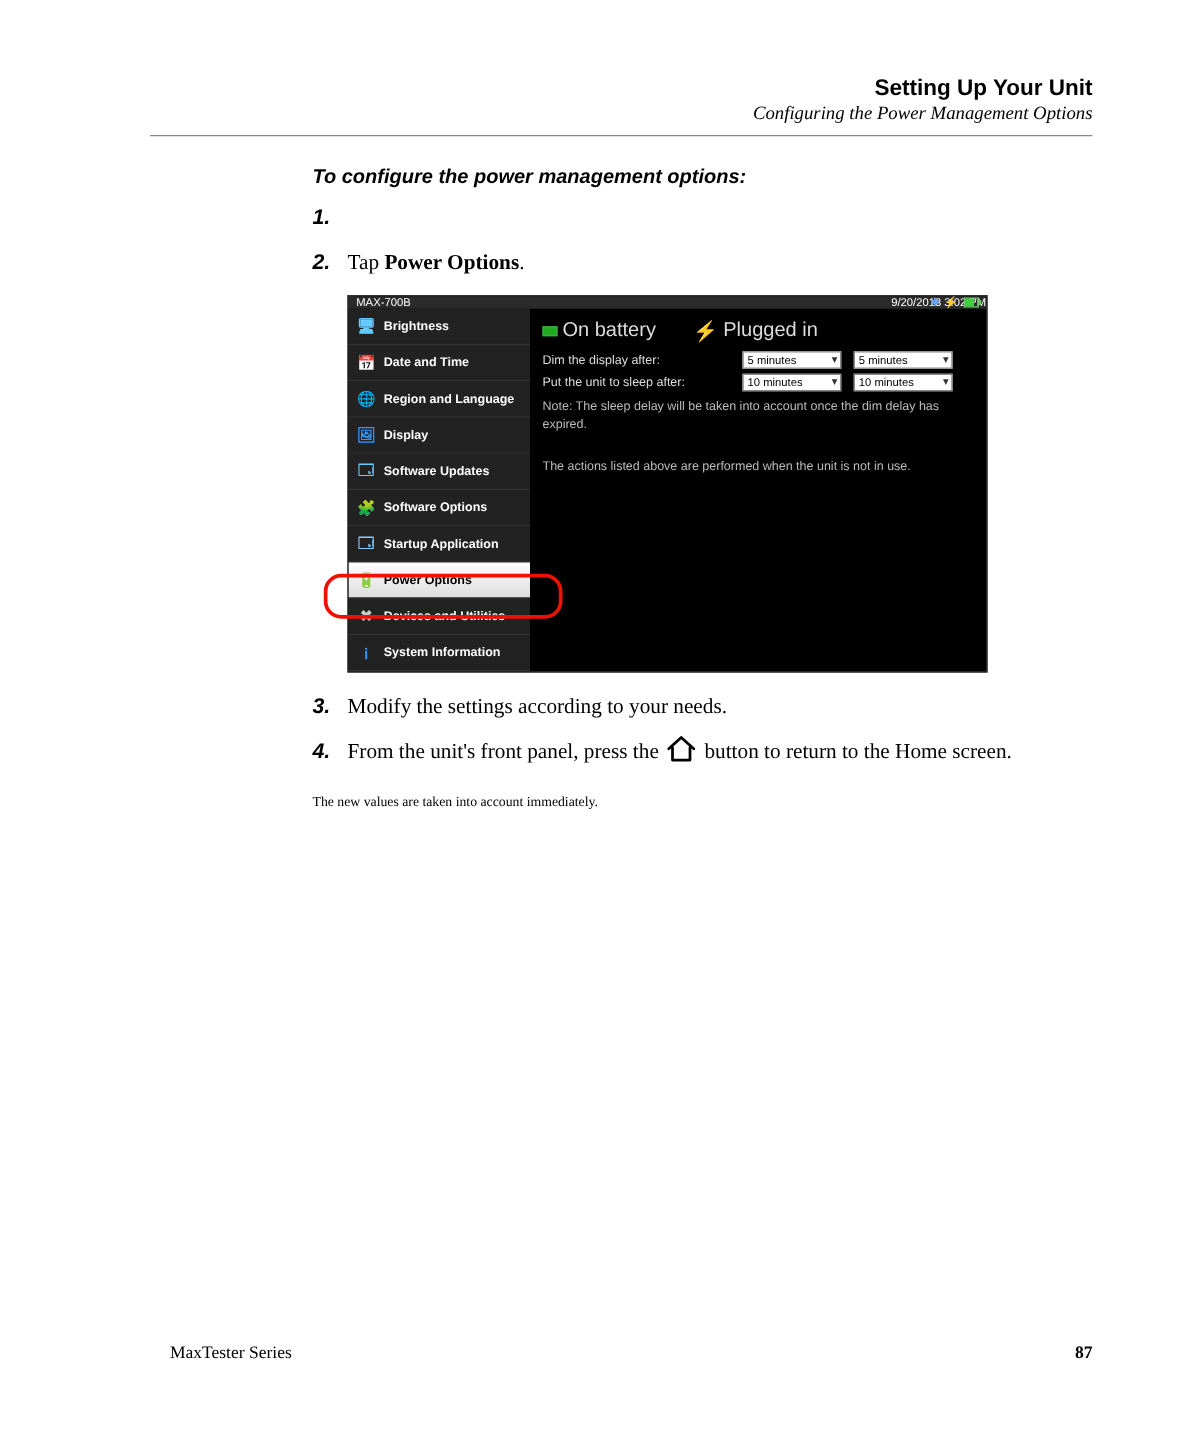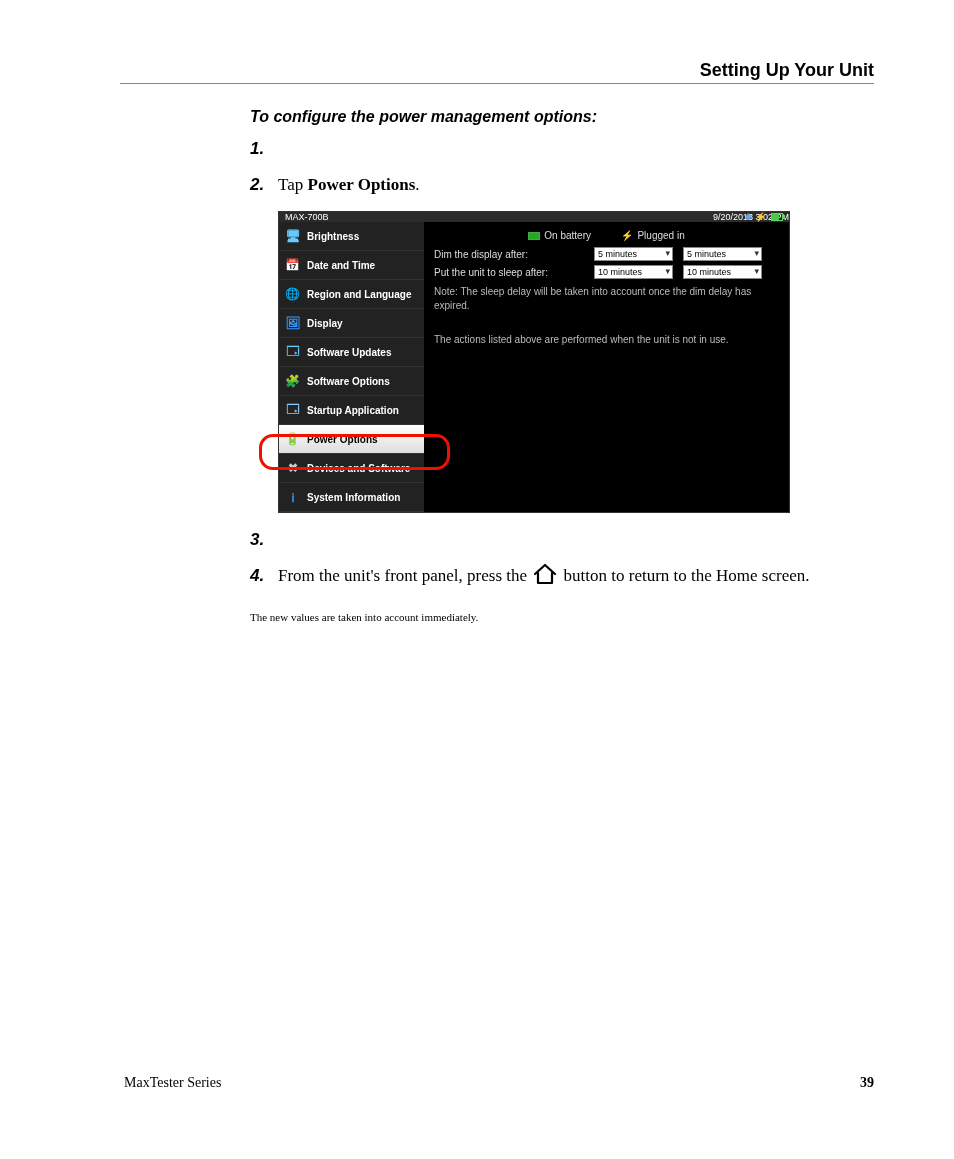--- a/index.html
+++ b/index.html
@@ -85,21 +85,21 @@
   }
   .ss-item.selected {
     background: linear-gradient(#fff,#ddd);
     color: #000;
   }
   .ss-icon {
     width: 16px; height: 16px; display:inline-flex; align-items:center; justify-content:center;
     font-size: 12px;
   }
   .ss-main { flex: 1; padding: 8px 10px; color:#ddd; font-size: 10px; }
-  .hdr-row { display:flex; justify-content:center; gap: 30px; margin-bottom:6px; font-size:10px; }
+  .hdr-row { display:flex; justify-content:flex-start; gap: 30px; margin-bottom:6px; font-size:16px; }
   .hdr-row span { display:flex; align-items:center; gap:4px; }
   .battery-icon { width:10px; height:6px; border:1px solid #4a4; display:inline-block; background:#2a2; }
   .plug-icon { color:#fff; }
   .opt-row { display:flex; align-items:center; gap:10px; margin: 4px 0; }
   .opt-row .lbl { flex: 0 0 150px; color:#ddd; }
   .dropdown {
     background:#fff; color:#000; font-size:9px; padding:1px 14px 1px 3px;
     position:relative; width: 60px; border:1px solid #888;
   }
   .dropdown::after { content:"▾"; position:absolute; right:2px; top:0; color:#333; font-size:9px; }
@@ -109,32 +109,33 @@
     border: 3px solid #e10;
     border-radius: 14px;
     pointer-events:none;
   }
   .home-icon {
     display:inline-block;
     vertical-align: -4px;
   }
   .footer {
     position: absolute;
-    left: 124px; right: 80px; bottom: 68px;
+    left: 136px; right: 80px; bottom: 68px;
     display: flex; justify-content: space-between;
     font-size: 14px;
   }
   .footer .pnum { font-weight: bold; }
 </style>
 </head>
 <body>
 
 <div class="page">
   <div class="header">
     <h1>Setting Up Your Unit</h1>
+    <div class="subtitle">Configuring the Power Management Options</div>
   </div>
   <hr class="hr">
 
   <div class="content">
     <div class="task-heading">To configure the power management options:</div>
 
     <ol class="steps">
       <li>
         <span class="num">1.</span>
       </li>
@@ -185,21 +186,21 @@
           <div class="ss-item">
             <span class="ss-icon" style="color:#8cf;">🗔</span>
             <span>Startup Application</span>
           </div>
           <div class="ss-item selected">
             <span class="ss-icon" style="color:#2a2;">🔋</span>
             <span>Power Options</span>
           </div>
           <div class="ss-item">
             <span class="ss-icon" style="color:#ccc;">✖</span>
-            <span>Devices and Software</span>
+            <span>Devices and Utilities</span>
           </div>
           <div class="ss-item">
             <span class="ss-icon" style="color:#39f;">ℹ</span>
             <span>System Information</span>
           </div>
         </div>
         <div class="ss-main">
           <div class="hdr-row">
             <span>
                 <span class="battery-icon"></span>
@@ -223,20 +224,21 @@
           <div class="note">Note: The sleep delay will be taken into account once the dim delay has expired.</div>
           <div class="note" style="margin-top:20px;">The actions listed above are performed when the unit is not in use.</div>
         </div>
       </div>
       <div class="highlight-ring" style="left:-20px; top:222px; width:185px; height:30px;"></div>
     </div>
 
     <ol class="steps">
       <li>
         <span class="num">3.</span>
+        <span>Modify the settings according to your needs.</span>
       </li>
       <li>
         <span class="num">4.</span>
         <span>
           <span>From the unit's front panel, press the </span>
           <span class="home-icon">
             <svg width="28" height="22" viewBox="0 0 28 22">
               <path d="M4 11 L14 2 L24 11 M7 10 V20 H21 V10" fill="none" stroke="#000" stroke-width="2.2" stroke-linejoin="round" stroke-linecap="round"></path>
             </svg>
           </span>
@@ -244,14 +246,14 @@
         </span>
       </li>
     </ol>
 
     <div class="body-text" style="margin-left:0;">The new values are taken into account immediately.</div>
   </div>
 </div>
 
 <div class="footer">
   <span>MaxTester Series</span>
-  <span class="pnum">39</span>
+  <span class="pnum">87</span>
 </div>
 
 </body></html>

